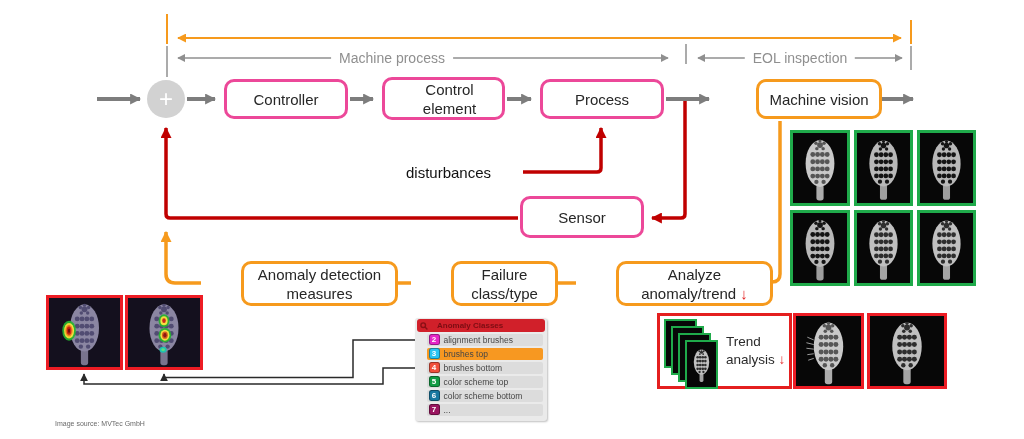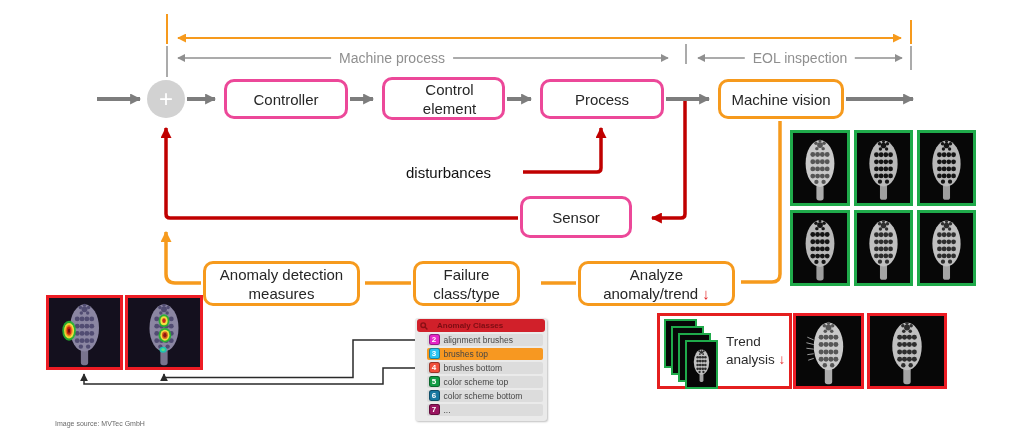--- a/index.html
+++ b/index.html
@@ -1,21 +1,21 @@
 <!DOCTYPE html>
 <html><head>
 <meta charset="utf-8">
 <style>
   html,body{margin:0;padding:0;background:#fff;font-family:"Liberation Sans",sans-serif;}
   #canvas{position:relative;width:1024px;height:439px;background:#fff;overflow:hidden;}
   #wires{position:absolute;left:0;top:0;width:1024px;height:439px;}
   .node{position:absolute;box-sizing:border-box;background:#fff;border:3px solid #ec4899;border-radius:10px;
         display:flex;align-items:center;justify-content:center;text-align:center;
         font-size:15px;line-height:19px;color:#262626;}
-  .node.orange{border-color:#f69a1d;}
+  .node.orange{border-color:#f69a1d;margin-left:38px;}
   .bracket-label{position:absolute;transform:translateX(-50%);background:#fff;padding:0 8px;white-space:nowrap;
         font-size:14px;color:#8f8f8f;}
   .bracket-label.rt{color:#f69a1d;font-size:15px;}
   .sum{position:absolute;width:38px;height:38px;border-radius:50%;background:#d2d2d2;
         display:flex;align-items:center;justify-content:center;color:#fff;font-size:24px;}
   .lbl-dist{position:absolute;font-size:15px;color:#111;}
   .img{position:absolute;box-sizing:border-box;background:#070707;}
   .img.green{border:3px solid #1faa4a;}
   .img.red{border:3px solid #ed1c24;}
   .img svg{display:block;width:100%;height:100%;}
@@ -139,21 +139,21 @@
   <div class="bracket-label" style="left:800px;top:50px;">EOL inspection</div>
 
   <div class="sum" style="left:147px;top:80px;">
     <span>+</span>
   </div>
 
   <div class="node" style="left:224px;top:79px;width:124px;height:40px;">Controller</div>
   <div class="node" style="left:382px;top:77px;width:123px;height:43px;padding-left:12px;">Control element</div>
   <div class="node" style="left:540px;top:79px;width:124px;height:40px;">Process</div>
   <div class="node orange" style="left:718px;top:79px;width:126px;height:40px;">Machine vision</div>
-  <div class="node" style="left:520px;top:196px;width:112px;height:42px;">Sensor</div>
+  <div class="node" style="left:520px;top:196px;width:124px;height:42px;">Sensor</div>
   <div class="lbl-dist" style="left:406px;top:164px;">disturbances</div>
 
   <div class="node orange" style="left:203px;top:261px;width:157px;height:45px;">Anomaly detection measures</div>
   <div class="node orange" style="left:413px;top:261px;width:107px;height:45px;">Failure class/type</div>
   <div class="node orange" style="left:578px;top:261px;width:157px;height:45px;justify-content:center;">
     <span>
       <span>Analyze anomaly/trend</span>
       <span class="red-arrow">↓</span>
     </span>
   </div>

